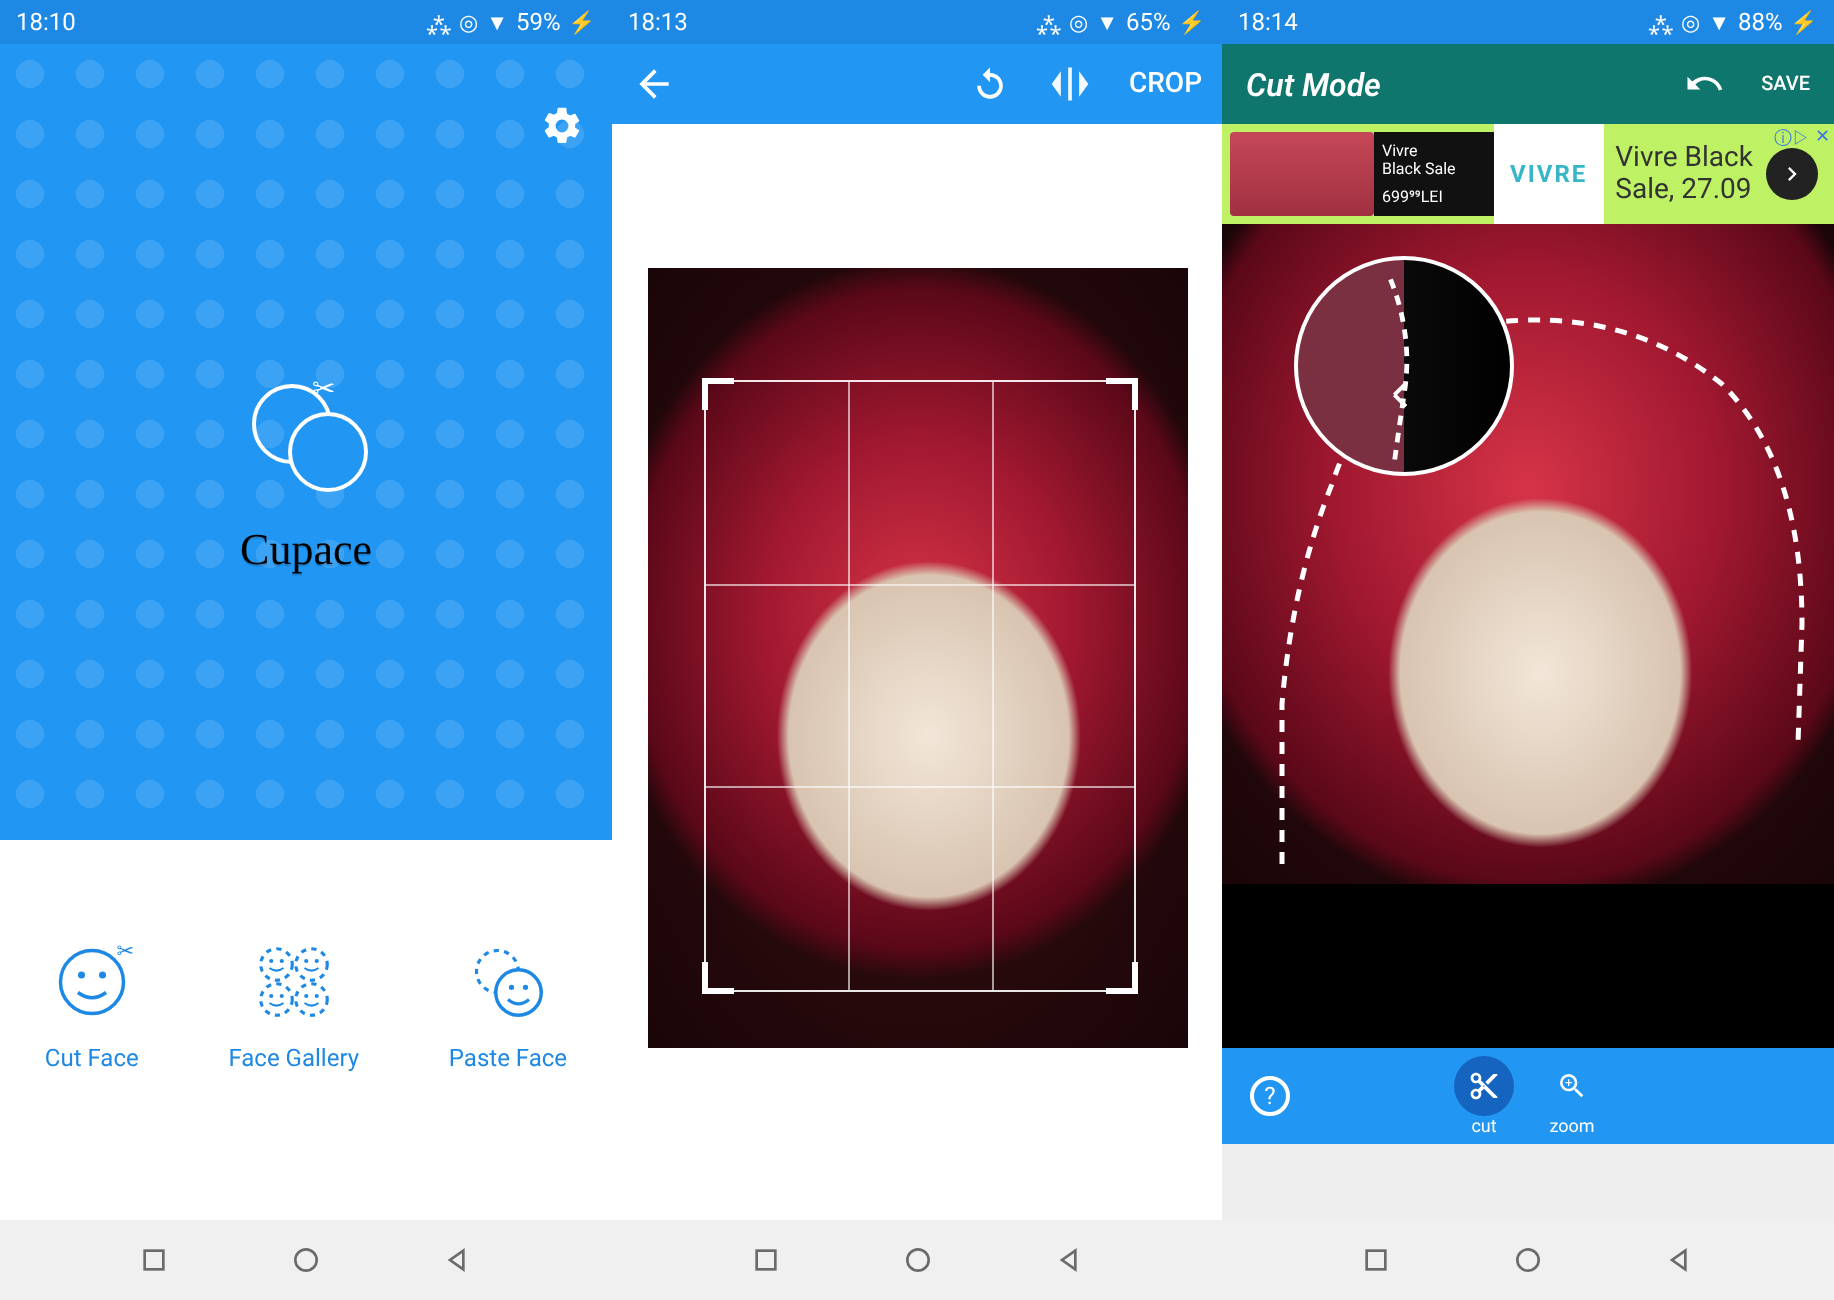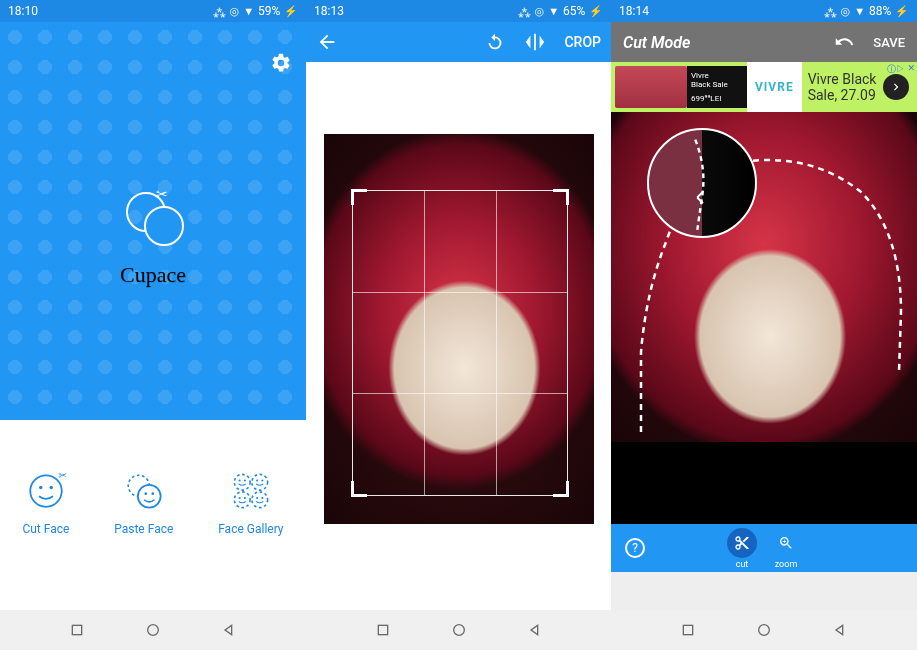--- a/index.html
+++ b/index.html
@@ -109,26 +109,26 @@
   .gh1 { top:33.3%; left:0; right:0; height:1px; }
   .gh2 { top:66.6%; left:0; right:0; height:1px; }
   .corner { position:absolute; width:16px; height:16px; border:3px solid #fff; }
   .corner.tl { top:-2px; left:-2px; border-right:none; border-bottom:none; }
   .corner.tr { top:-2px; right:-2px; border-left:none; border-bottom:none; }
   .corner.bl { bottom:-2px; left:-2px; border-right:none; border-top:none; }
   .corner.br { bottom:-2px; right:-2px; border-left:none; border-top:none; }
 
   
   .s3-appbar {
-    height: 40px; background: #737373; display:flex; align-items:center;
+    height: 40px; background: #0f766e; display:flex; align-items:center;
     justify-content: space-between; padding: 0 12px; text-align: right;
   }
   .s3-title { color:#fff; font-style:italic; font-weight:600; font-size:16px; }
   .s3-appbar-right { display:flex; align-items:center; gap:18px; }
-  .save-label { color:#fff; font-size:13px; font-weight:500; cursor:pointer; }
+  .save-label { color:#fff; font-size:10px; font-weight:500; cursor:pointer; }
   .ad-banner {
     height: 50px; background:#bef264; display:flex; align-items:center;
     position:relative; font-size:11px; overflow:hidden;
   }
   .ad-thumb {
     width: 72px; height: 42px; margin-left:4px;
     background: linear-gradient(#c54858,#a03040);
     border-radius: 2px;
   }
   .ad-dark {
@@ -240,32 +240,20 @@
         <div class="act-icon">
           <svg viewBox="0 0 48 48">
               <circle cx="24" cy="24" r="18" fill="none" stroke="#1e88e5" stroke-width="2"></circle>
               <circle cx="18" cy="20" r="2" fill="#1e88e5"></circle>
               <circle cx="30" cy="20" r="2" fill="#1e88e5"></circle>
               <path d="M16 30 q8 6 16 0" fill="none" stroke="#1e88e5" stroke-width="2"></path>
               <text x="38" y="10" font-size="12" fill="#1e88e5">✂</text>
             </svg>
         </div>
         <span>Cut Face</span>
-      </div>
-      <div class="act">
-        <div class="act-icon">
-          <svg viewBox="0 0 48 48">
-            <circle class="dashed-circle" cx="18" cy="18" r="12" fill="none" stroke="#1e88e5" stroke-width="1.8"></circle>
-            <circle cx="30" cy="30" r="13" fill="#fff" stroke="#1e88e5" stroke-width="2"></circle>
-            <circle cx="26" cy="27" r="1.5" fill="#1e88e5"></circle>
-              <circle cx="34" cy="27" r="1.5" fill="#1e88e5"></circle>
-            <path d="M24 34 q6 5 12 0" fill="none" stroke="#1e88e5" stroke-width="1.8"></path>
-          </svg>
-        </div>
-        <span>Paste Face</span>
       </div>
       <div class="act">
         <div class="act-icon">
           <svg viewBox="0 0 48 48">
             <circle class="dashed-circle" cx="14" cy="14" r="9" fill="none" stroke="#1e88e5" stroke-width="1.8"></circle>
             <circle class="dashed-circle" cx="34" cy="14" r="9" fill="none" stroke="#1e88e5" stroke-width="1.8"></circle>
             <circle class="dashed-circle" cx="14" cy="34" r="9" fill="none" stroke="#1e88e5" stroke-width="1.8"></circle>
             <circle class="dashed-circle" cx="34" cy="34" r="9" fill="none" stroke="#1e88e5" stroke-width="1.8"></circle>
             <g fill="#1e88e5">
                 <circle cx="11" cy="12" r="1.2"></circle>
@@ -284,20 +272,32 @@
               </g>
             <g fill="#1e88e5">
                 <circle cx="31" cy="32" r="1.2"></circle>
                 <circle cx="37" cy="32" r="1.2"></circle>
                 <path d="M30 36 q4 3 8 0" fill="none" stroke="#1e88e5" stroke-width="1.2"></path>
               </g>
           </svg>
         </div>
         <span>Face Gallery</span>
       </div>
+      <div class="act">
+        <div class="act-icon">
+          <svg viewBox="0 0 48 48">
+            <circle class="dashed-circle" cx="18" cy="18" r="12" fill="none" stroke="#1e88e5" stroke-width="1.8"></circle>
+            <circle cx="30" cy="30" r="13" fill="#fff" stroke="#1e88e5" stroke-width="2"></circle>
+            <circle cx="26" cy="27" r="1.5" fill="#1e88e5"></circle>
+              <circle cx="34" cy="27" r="1.5" fill="#1e88e5"></circle>
+            <path d="M24 34 q6 5 12 0" fill="none" stroke="#1e88e5" stroke-width="1.8"></path>
+          </svg>
+        </div>
+        <span>Paste Face</span>
+      </div>
     </div>
   </div>
 
   <div class="screen screen2">
     <div class="statusbar sb-blue">
       <span>18:13</span>
       <span class="right">
         <span class="b-icon">⁂</span>
         <span class="b-icon">◎</span>
         <span class="b-icon">▼</span>

